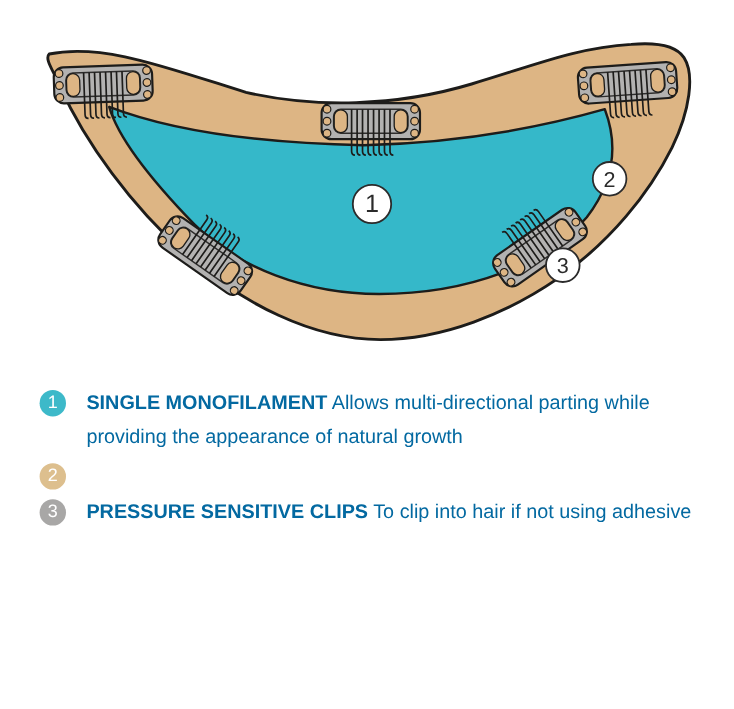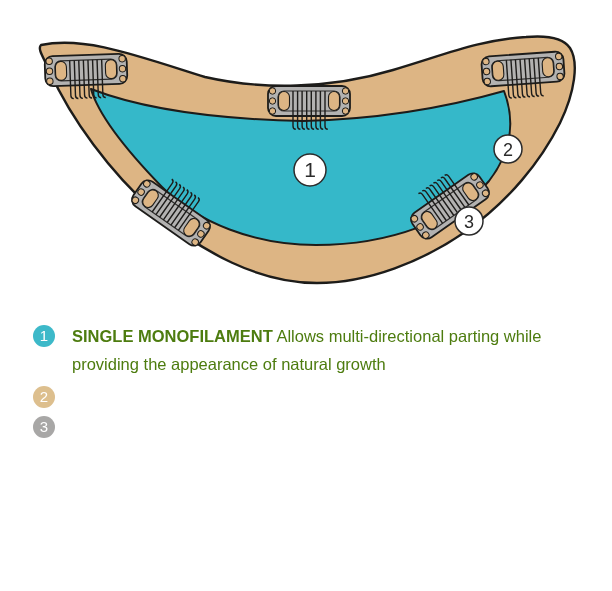--- a/index.html
+++ b/index.html
@@ -40,21 +40,21 @@
     font-size: 15px;
     line-height: 22px;
     text-align: center;
     font-weight: 400;
     margin-right: 17px;
     margin-top: 3px;
   }
   .legend-text {
     font-size: 16.5px;
     line-height: 28px;
-    color: #4d7c0f;
+    color: #0369a1;
     max-width: 523px;
   }
   .legend-label { font-weight: bold; }
 </style>
 </head>
 <body>
 
 <div class="page">
 
   <svg class="diagram-svg" width="612" height="312" viewBox="0 0 612 312">
@@ -140,16 +140,17 @@
       <div class="bullet" style="background-color: rgb(61, 185, 201);">1</div>
       <div class="legend-text"><span class="legend-label">SINGLE MONOFILAMENT</span><span> Allows multi-directional parting while providing the appearance of natural growth</span></div>
     </div>
 
     <div class="legend-row">
       <div class="bullet" style="background-color: rgb(221, 191, 142);">2</div>
     </div>
 
     <div class="legend-row">
       <div class="bullet" style="background-color: rgb(168, 167, 166);">3</div>
+      <div class="legend-text"><span class="legend-label">PRESSURE SENSITIVE CLIPS</span><span> To clip into hair if not using adhesive</span></div>
     </div>
 
   </div>
 </div>
 
 </body></html>

